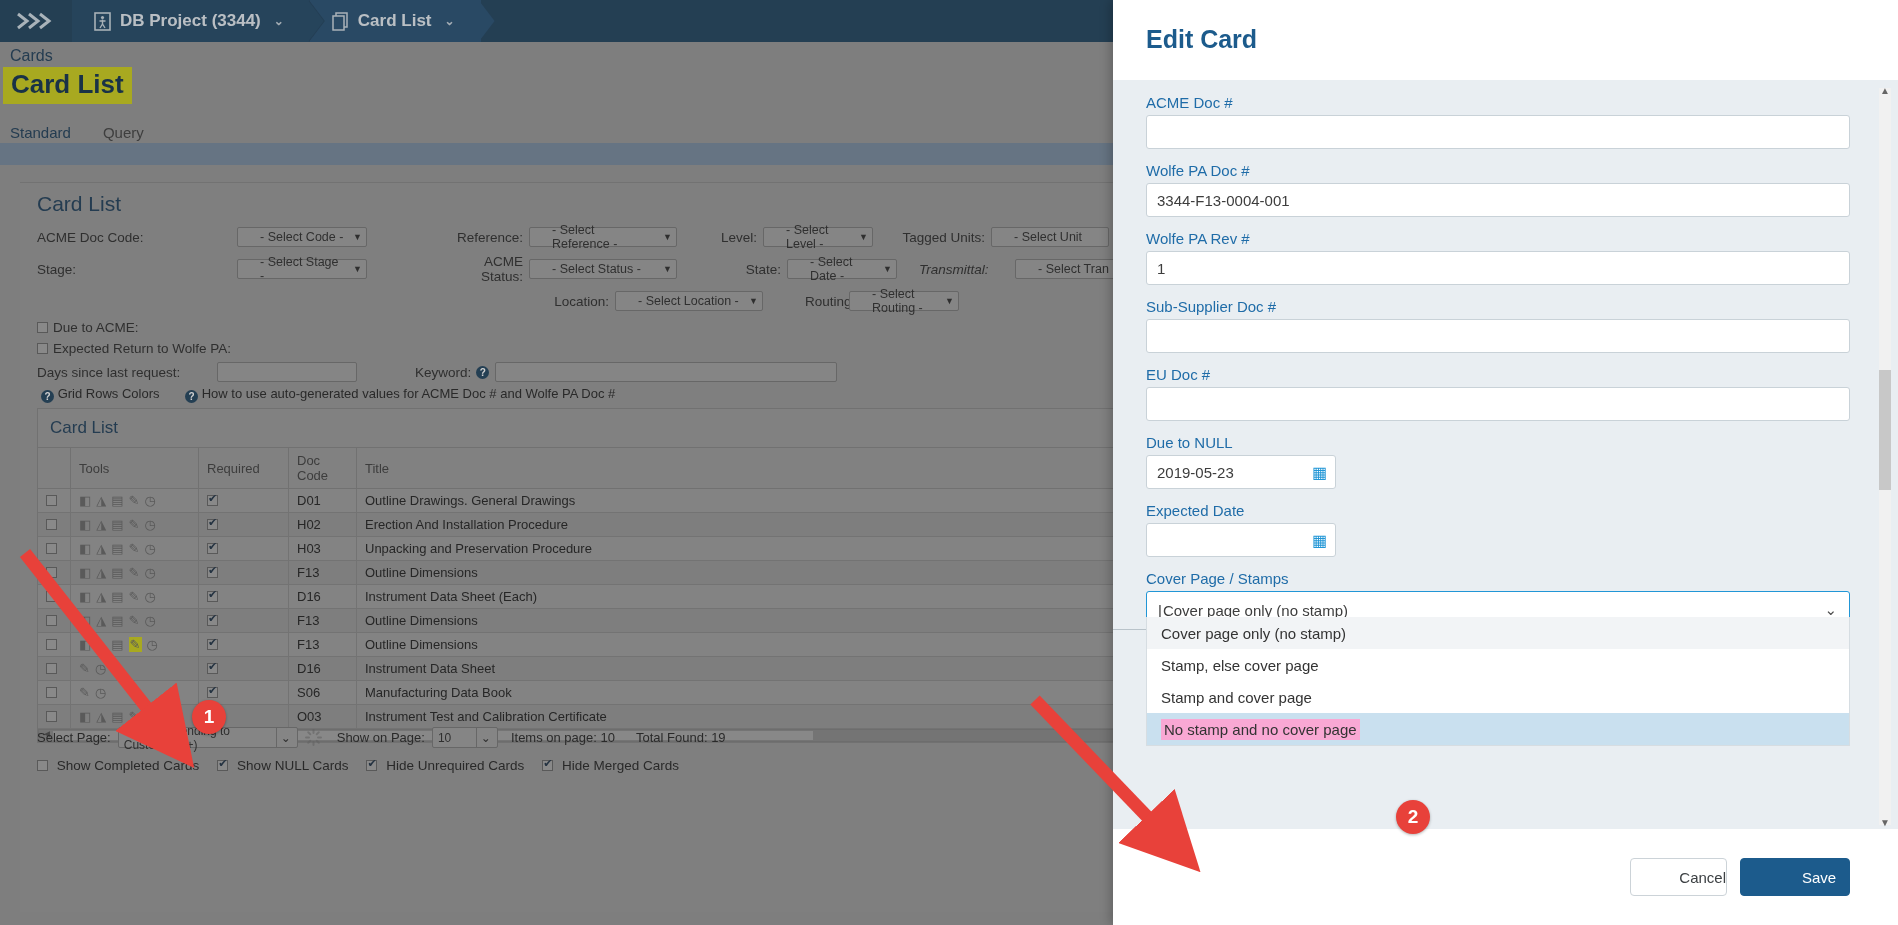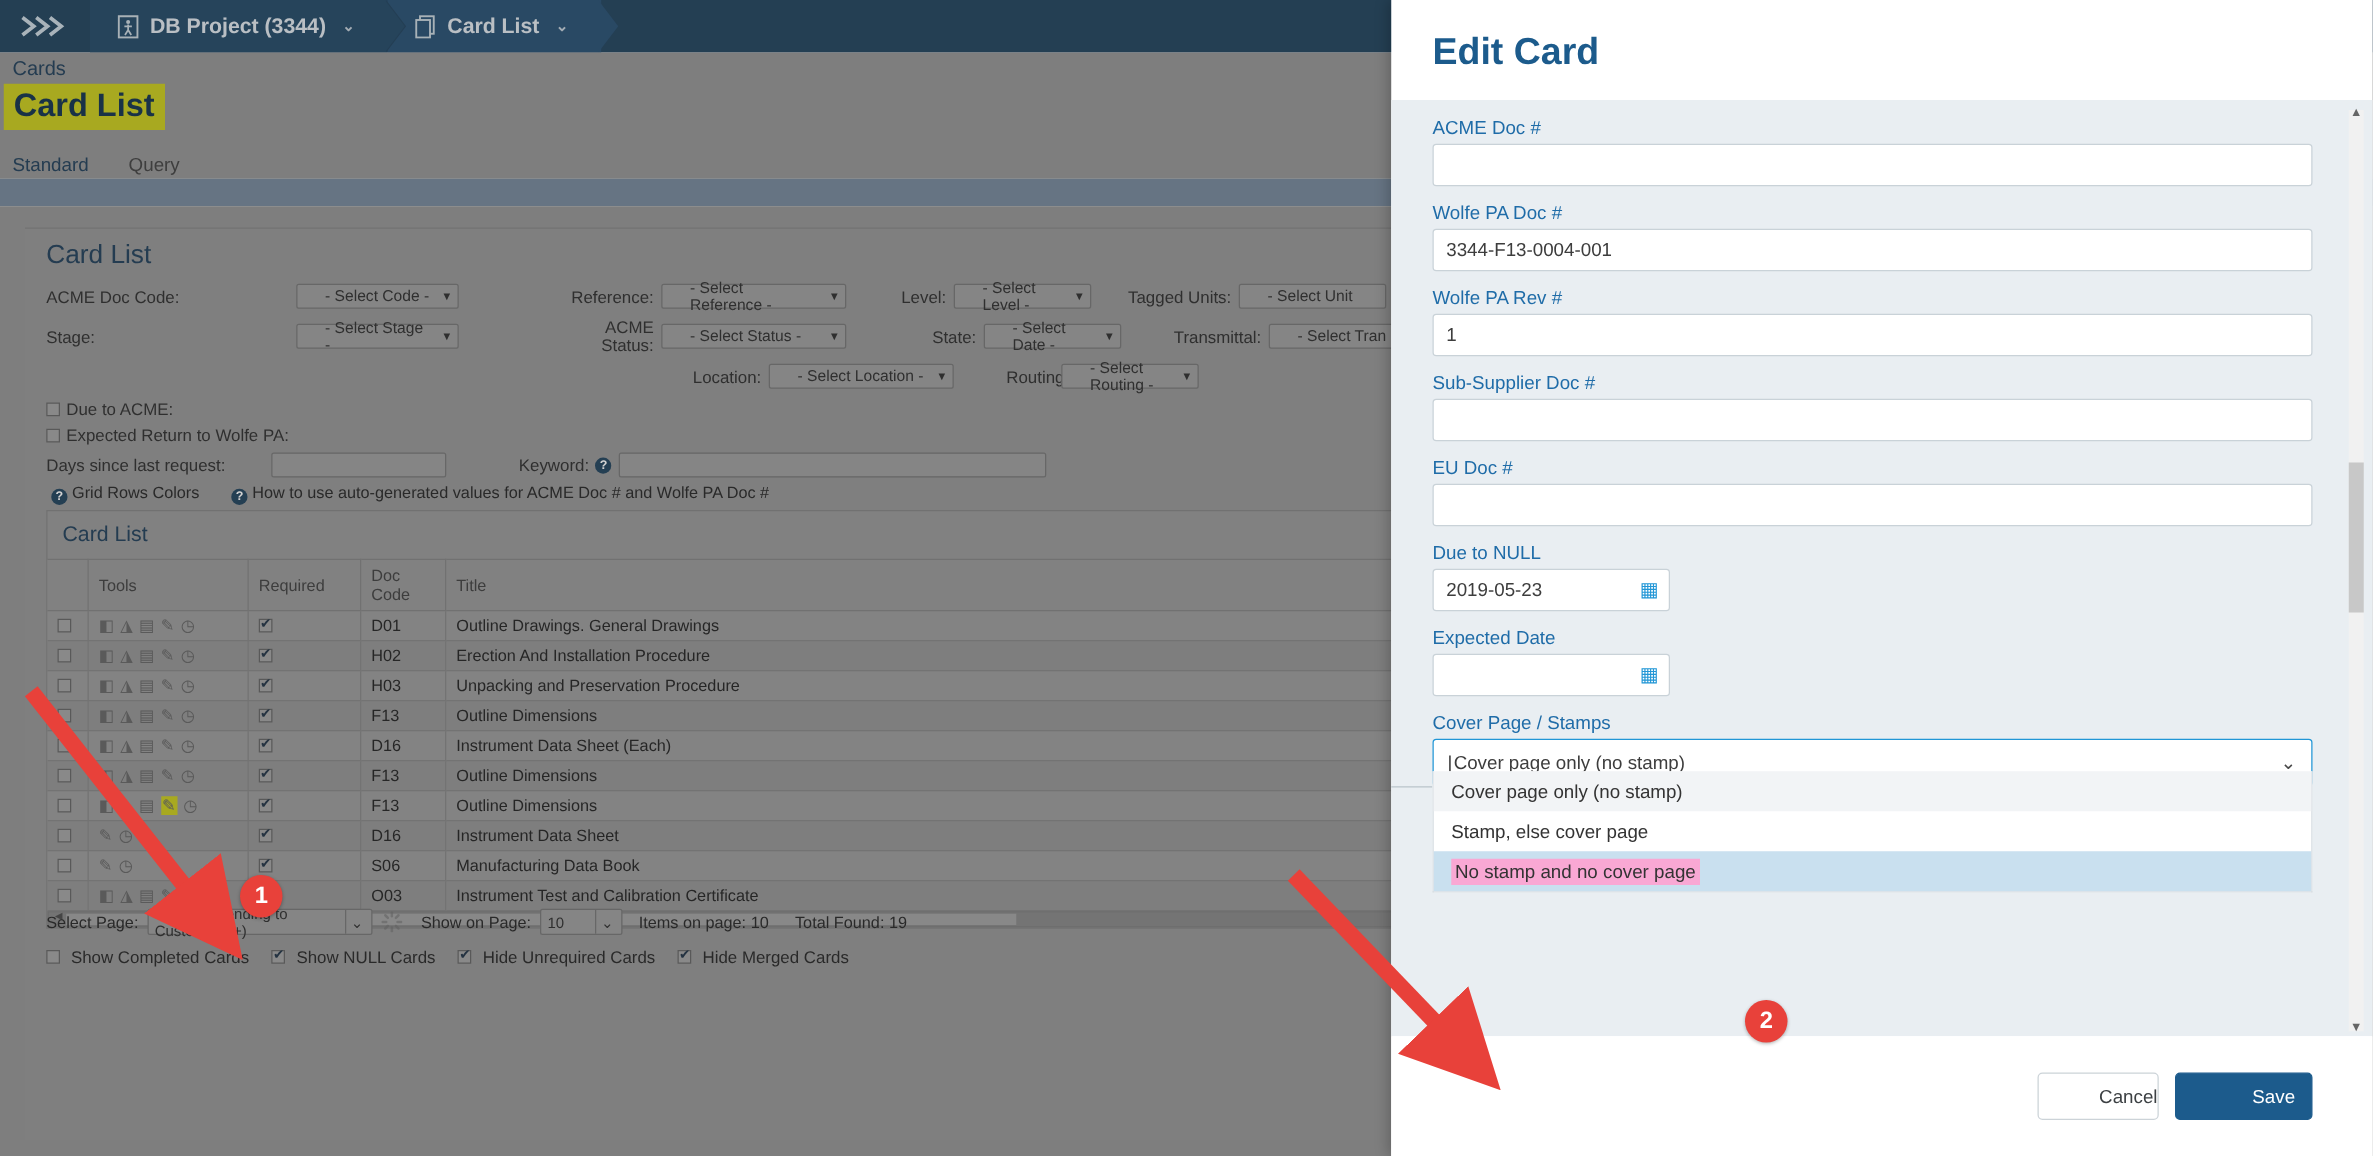--- a/index.html
+++ b/index.html
@@ -164,21 +164,21 @@
     background: rgba(0,0,0,0.18); pointer-events: none; z-index: 40;
   }
 
   
   .drawer {
     position: absolute; top: 0; right: 0; width: 785px; height: 925px;
     background: #ffffff; z-index: 60;
     box-shadow: -3px 0 10px rgba(0,0,0,.22);
   }
   .drawer-head { height: 80px; padding: 25px 0 0 33px; }
-  .drawer-head h2 { margin: 0; font-size: 30px; color: #1c5b8c; font-weight: bold; }
+  .drawer-head h2 { margin: 0; font-size: 25px; color: #1c5b8c; font-weight: bold; }
   .drawer-body {
     position: absolute; top: 80px; left: 0; right: 0; bottom: 96px;
     background: #e9eef2; padding: 14px 48px 0 33px; overflow: hidden;
   }
   .field { margin-bottom: 13px; }
   .field label { display: block; font-size: 15px; color: #1f6ca8; margin-bottom: 4px; }
   .field .inp {
     width: 100%; height: 34px; background: #fff; border: 1px solid #c9d2d8;
     border-radius: 3px; font-size: 15px; color: #3d3d3d;
     display: flex; align-items: center; padding: 0 10px;
@@ -325,21 +325,21 @@
           <span class="flabel" style="width:86px; text-align:right; padding-right:6px; margin-left:76px;">ACME Status:</span>
           <span class="fsel" style="width:148px">
             <span>- Select Status -</span>
             <span class="arrow">▼</span>
           </span>
           <span class="flabel" style="width:44px; text-align:right; padding-right:6px; margin-left:66px;">State:</span>
           <span class="fsel" style="width:110px">
             <span>- Select Date -</span>
             <span class="arrow">▼</span>
           </span>
-          <span class="flabel" style="width:96px; text-align:right; padding-right:6px; margin-left:22px;">Transmittal:</span>
+          <span class="flabel" style="width:96px; padding-right:6px; margin-left:22px;font-style:italic;">Transmittal:</span>
           <span class="fsel" style="width:118px">
             <span>- Select Tran</span>
           </span>
         </div>
 
         <div class="frow">
           <span style="width:492px"></span>
           <span class="flabel" style="width:86px; text-align:right; padding-right:6px;">Location:</span>
           <span class="fsel" style="width:148px">
             <span>- Select Location -</span>
@@ -597,20 +597,23 @@
     <div class="dash-line"></div>
     <div class="co-label">Co</div>
 
     <div class="dropdown">
       <div class="opt cur">
         <span class="optlabel">Cover page only (no stamp)</span>
       </div>
       <div class="opt">
         <span class="optlabel">Stamp, else cover page</span>
       </div>
+      <div class="opt">
+        <span class="optlabel">Stamp and cover page</span>
+      </div>
       <div class="opt sel">
         <span class="optlabel">No stamp and no cover page</span>
       </div>
     </div>
 
     <div class="scrollrail">
       <span class="sarrow up">▲</span>
       <span class="sthumb"></span>
       <span class="sarrow down">▼</span>
     </div>

